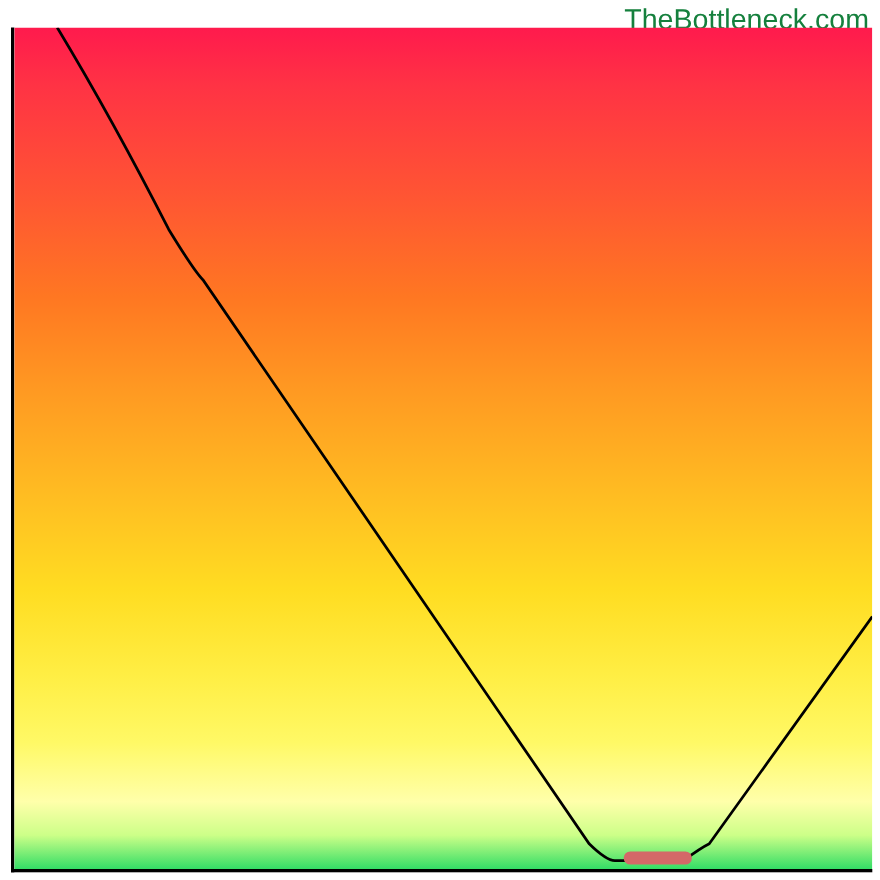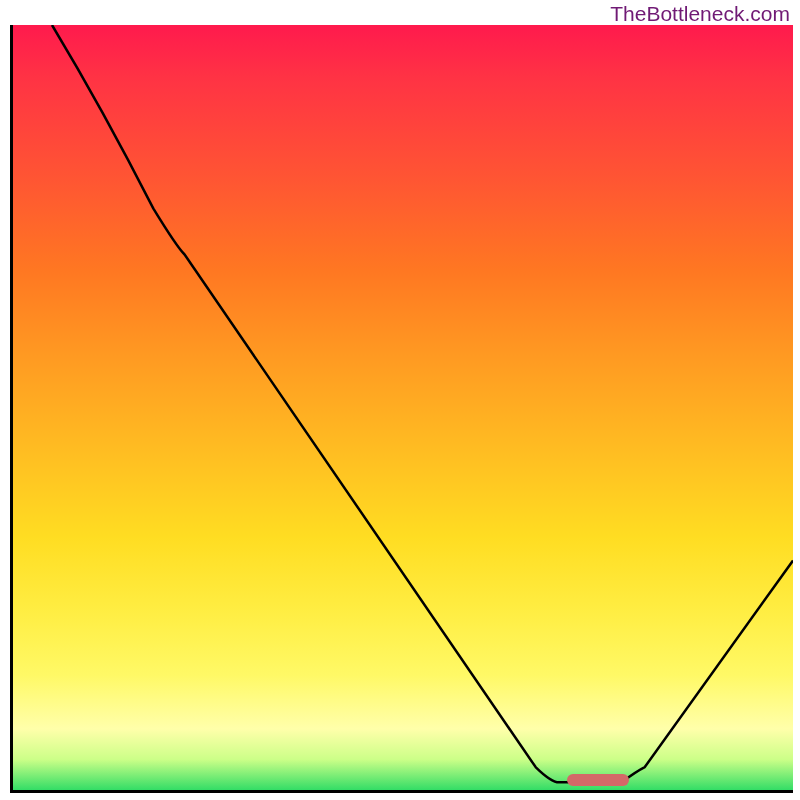--- a/index.html
+++ b/index.html
@@ -8,22 +8,22 @@
     background: #ffffff;
     width: 800px;
     height: 800px;
     position: relative;
     font-family: sans-serif;
   }
   .watermark {
     position: absolute;
     top: 2px;
     right: 10px;
-    color: #701a75;
-    font-size: 21px;
+    color: #15803d;
+    font-size: 26px;
     font-weight: normal;
     margin-left: 25px;
   }
   .chart-area {
     position: absolute;
     left: 10px;
     top: 25px;
     width: 780px;
     height: 765px;
     border-left: 3px solid #000000;

